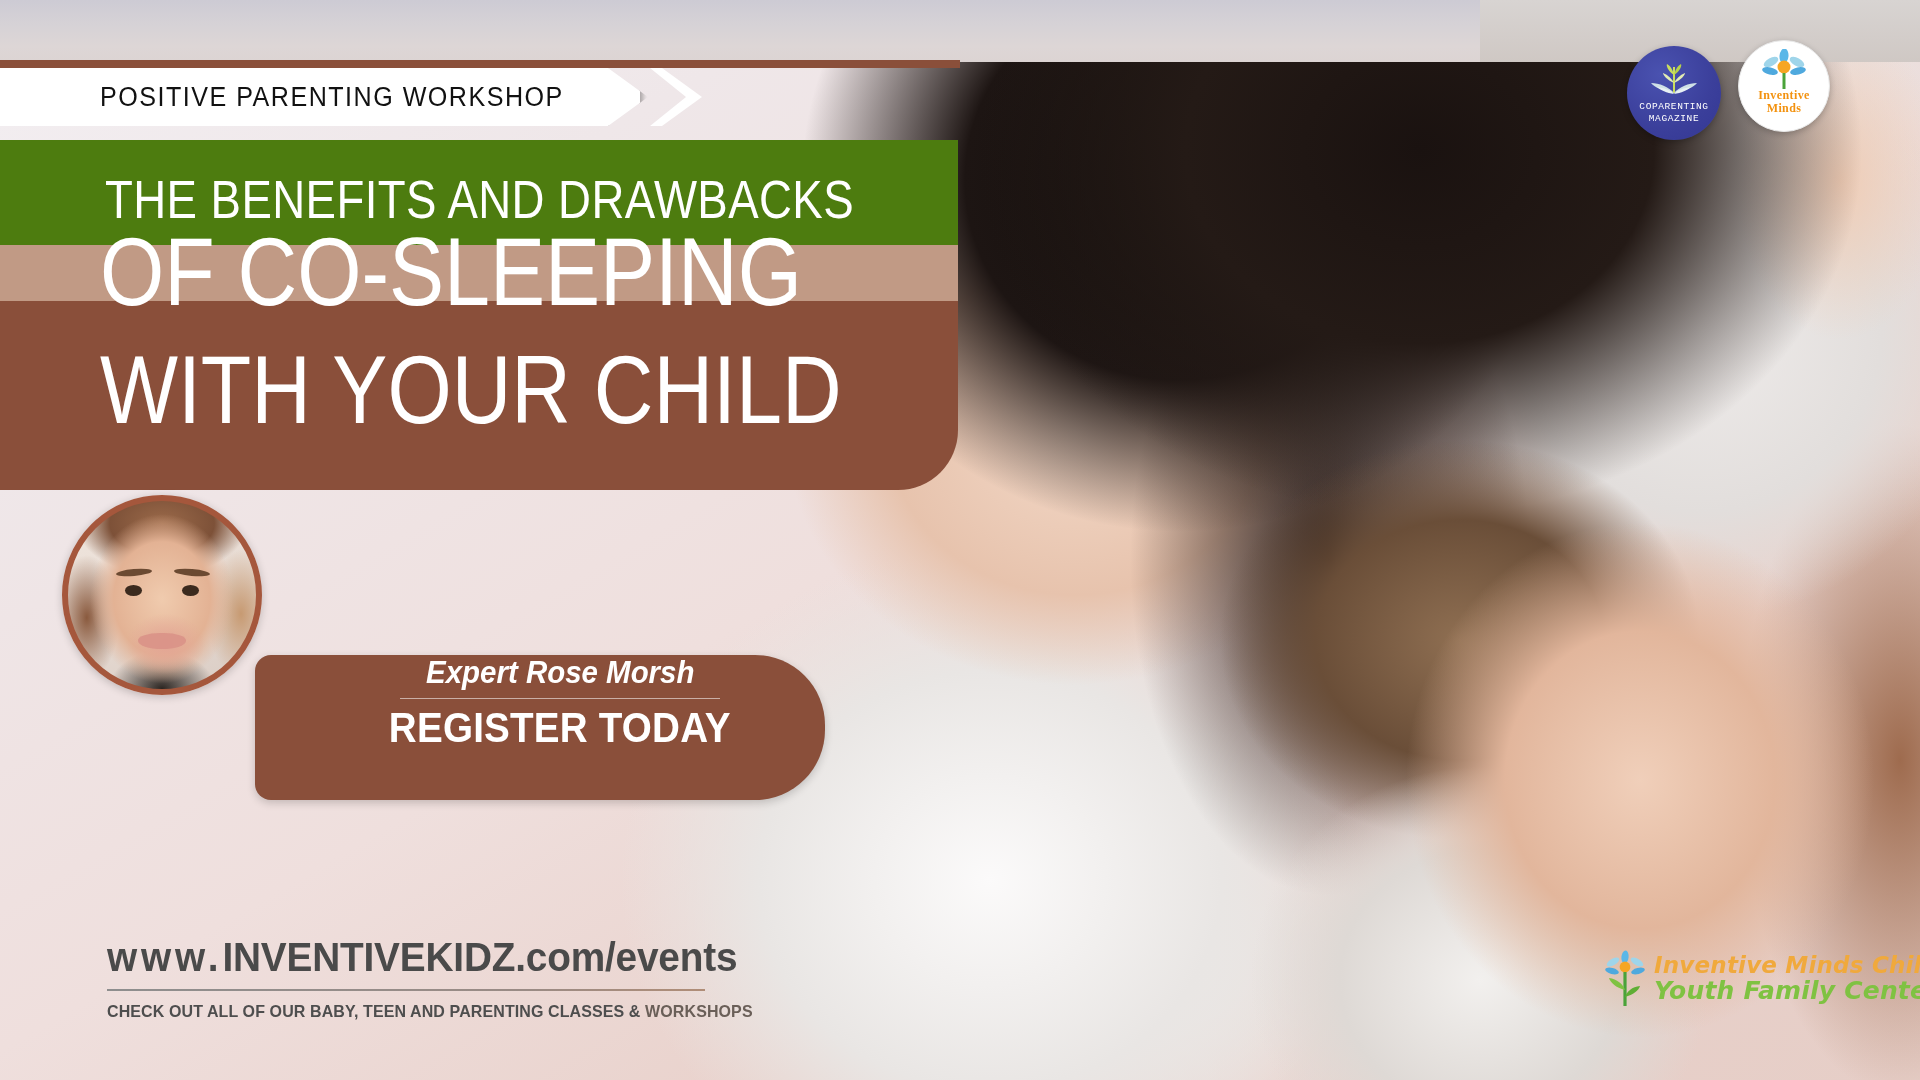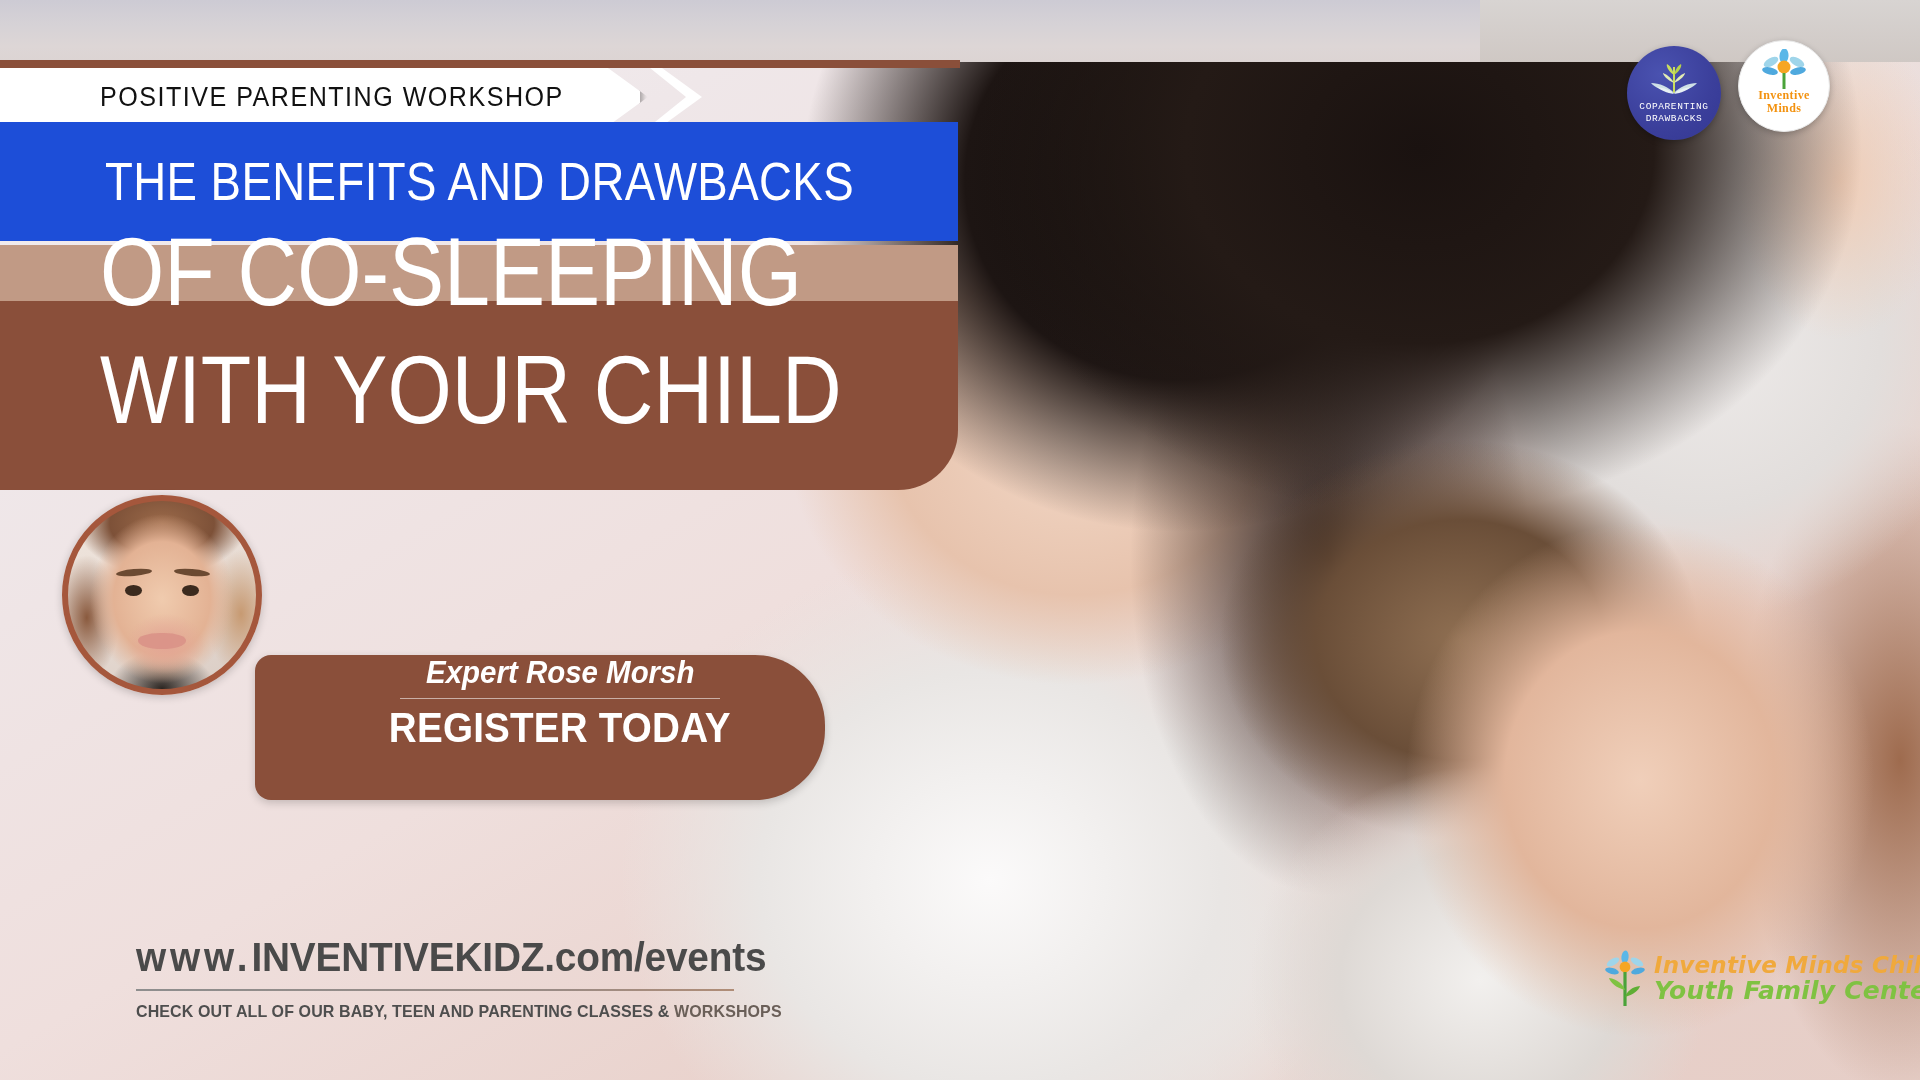--- a/index.html
+++ b/index.html
@@ -84,21 +84,21 @@
     background:#ffffff;
     clip-path: polygon(0 0, 12px 0, 52px 29px, 12px 58px, 0 58px, 36px 29px);
     filter: drop-shadow(3px 3px 4px rgba(0,0,0,0.30));
   }
 
   
   .band {
     position:absolute; left:0; width:958px;
     display:flex; align-items:center;
   }
-  .band1 { top:62px;  height:119px; background:#1d4ed8; }
+  .band1 { top:80px;  height:119px; background:#4d7c0f; }
   .band2 { top:185px; height:56px;  background:#c19a85; }
   .band3 { top:241px; height:189px; background:#8a4f3a;
            border-bottom-right-radius:60px; }
 
   .band1 .line {
     margin-left:105px; font-size:53px; font-weight:400; color:#fff;
     letter-spacing:0.5px; white-space:nowrap;
     transform:scaleX(0.86); transform-origin:left center;
   }
   .band2-3-text {
@@ -211,21 +211,21 @@
   }
   .event-when {
     margin-top:8px;
     font-size:61px; font-weight:700; color:#fff;
     line-height:1.06; white-space:nowrap;
     text-shadow:0 2px 8px rgba(0,0,0,0.45);
     transform:scaleX(0.97); transform-origin:left top;
   }
 
   
-  .urlblock { position:absolute; left:136px; top:935px; width:640px; }
+  .urlblock { position:absolute; left:107px; top:935px; width:640px; }
   .url {
     font-size:40px; font-weight:700; color:#4a4a4a;
     letter-spacing:-0.2px; white-space:nowrap;
     transform:scaleX(0.97); transform-origin:left top;
   }
   .url .www { letter-spacing:4px; }
   .url-rule {
     margin-top:9px; width:598px; height:1.5px;
     background:linear-gradient(90deg,#8e8e8e 0%, #9a8b85 70%, #b08d77 100%);
   }
@@ -295,21 +295,21 @@
       <path d="M25 12 C19 8 17 3 18 1 C22 3 24 8 25 12 Z" fill="#c9dd5e"></path>
       <path d="M25 12 C31 8 33 3 32 1 C28 3 26 8 25 12 Z" fill="#b7d14a"></path>
       <path d="M25 20 C18 17 14 12 14 10 C19 12 23 16 25 20 Z" fill="#e3ecb4"></path>
       <path d="M25 20 C32 17 36 12 36 10 C31 12 27 16 25 20 Z" fill="#e3ecb4"></path>
       <path d="M25 30 C14 28 5 24 2 20 C10 20 20 24 25 30 Z" fill="#cfe0e6"></path>
       <path d="M25 30 C36 28 45 24 48 20 C40 20 30 24 25 30 Z" fill="#cfe0e6"></path>
       <path d="M25 31 C18 30 11 27 8 24 C15 25 22 27 25 31 Z" fill="#e8f1f4"></path>
       <path d="M25 31 C32 30 39 27 42 24 C35 25 28 27 25 31 Z" fill="#e8f1f4"></path>
     </svg>
     <span class="t1">COPARENTING</span>
-    <span class="t2">DRAWBACKS</span>
+    <span class="t2">MAGAZINE</span>
   </div>
 
   <div class="logo-invent">
     <svg class="flower" viewBox="0 0 52 40">
       <ellipse cx="26" cy="7" rx="4.5" ry="7.5" fill="#5bb7e8" transform="rotate(5 26 7)"></ellipse>
       <ellipse cx="13" cy="13" rx="8" ry="4" fill="#9fd5ea" transform="rotate(-28 13 13)"></ellipse>
       <ellipse cx="39" cy="13" rx="8" ry="4" fill="#9fd5ea" transform="rotate(28 39 13)"></ellipse>
       <ellipse cx="12" cy="22" rx="8" ry="3.6" fill="#4fa9de" transform="rotate(12 12 22)"></ellipse>
       <ellipse cx="40" cy="22" rx="8" ry="3.6" fill="#4fa9de" transform="rotate(-12 40 22)"></ellipse>
       <circle cx="26" cy="18" r="6.5" fill="#f6a623"></circle>

